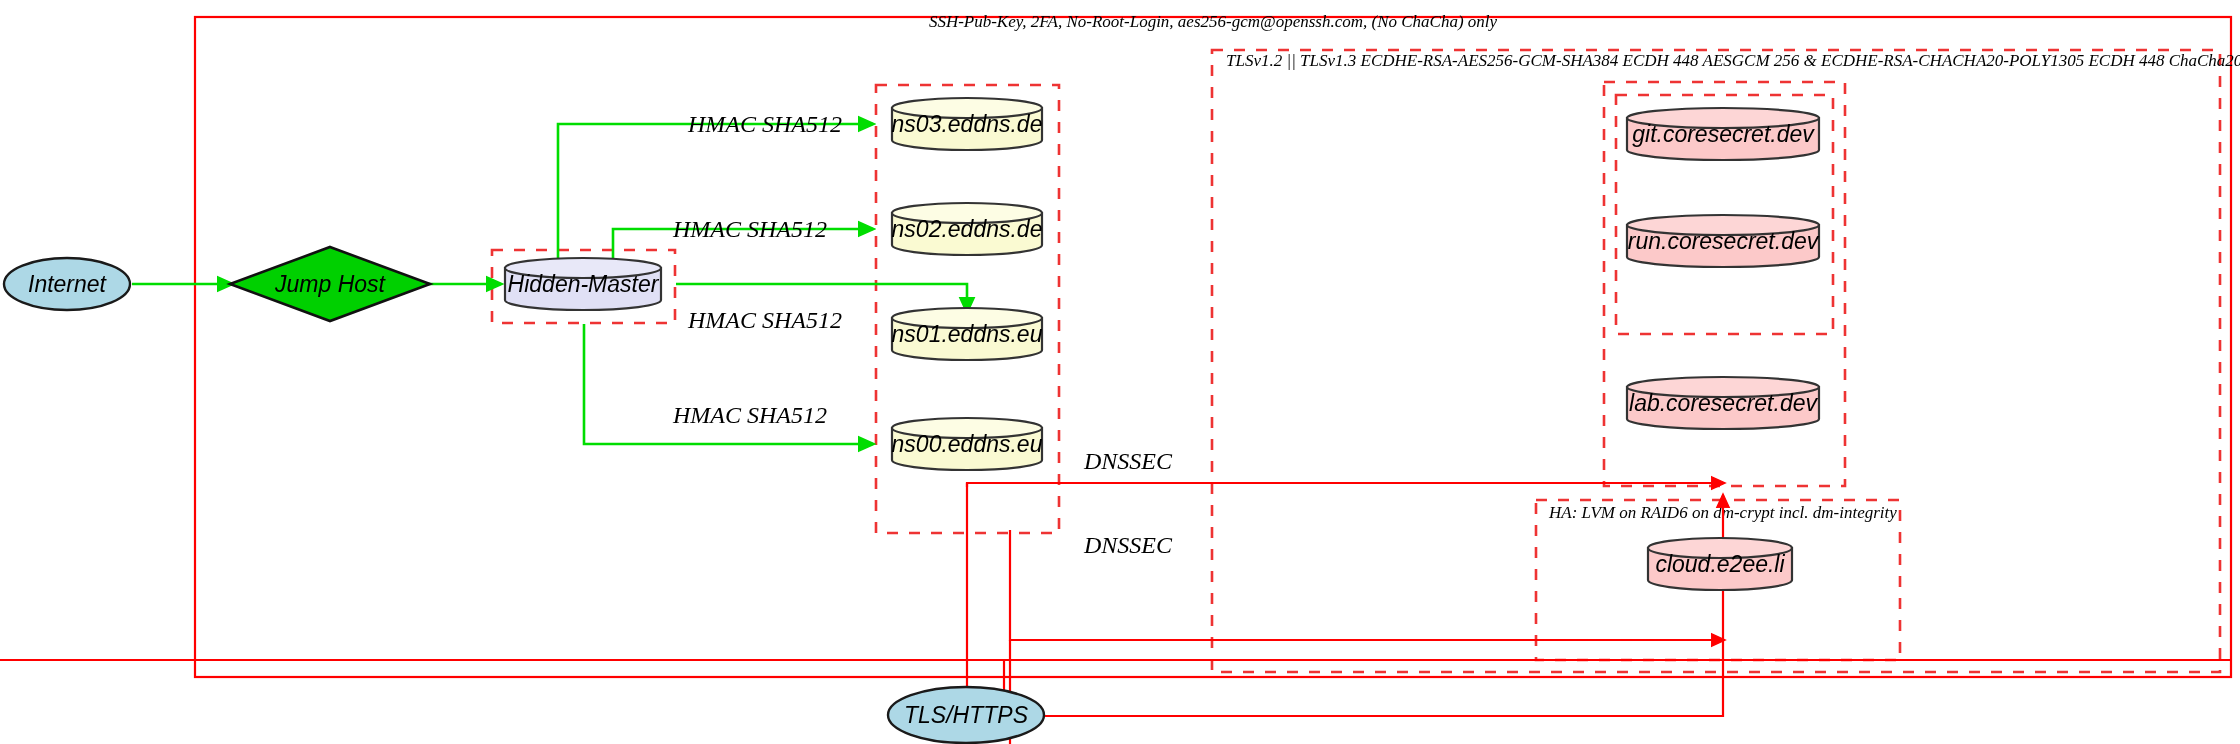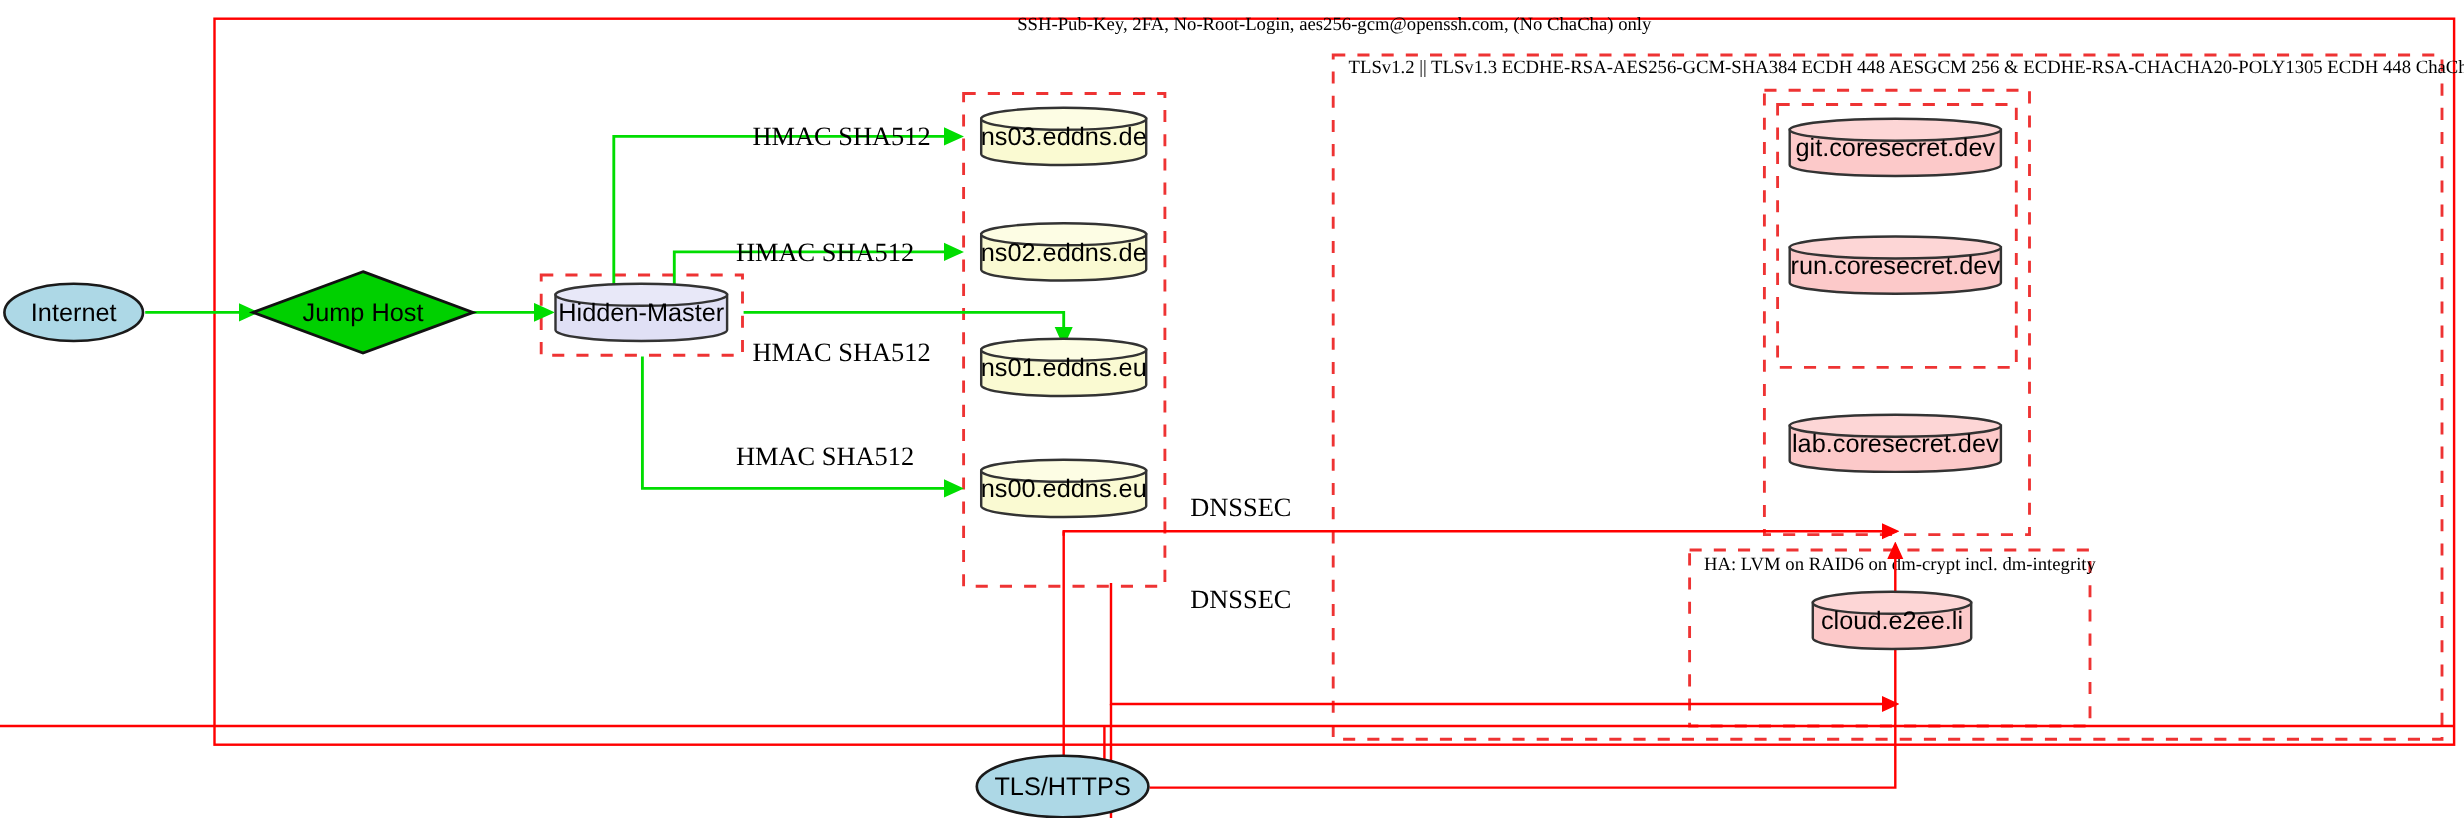--- a/index.html
+++ b/index.html
@@ -7,20 +7,21 @@
     padding: 0;
     background: #ffffff;
   }
   #stage {
     position: relative;
     width: 2240px;
     height: 744px;
     background: #ffffff;
     font-family: "Liberation Sans", sans-serif;
     overflow: hidden;
+    font-style: italic;
   }
   #svgroot {
     position: absolute;
     left: 0;
     top: 0;
     width: 2240px;
     height: 744px;
   }
   .cluster-label {
     font-family: "Liberation Serif", serif;

